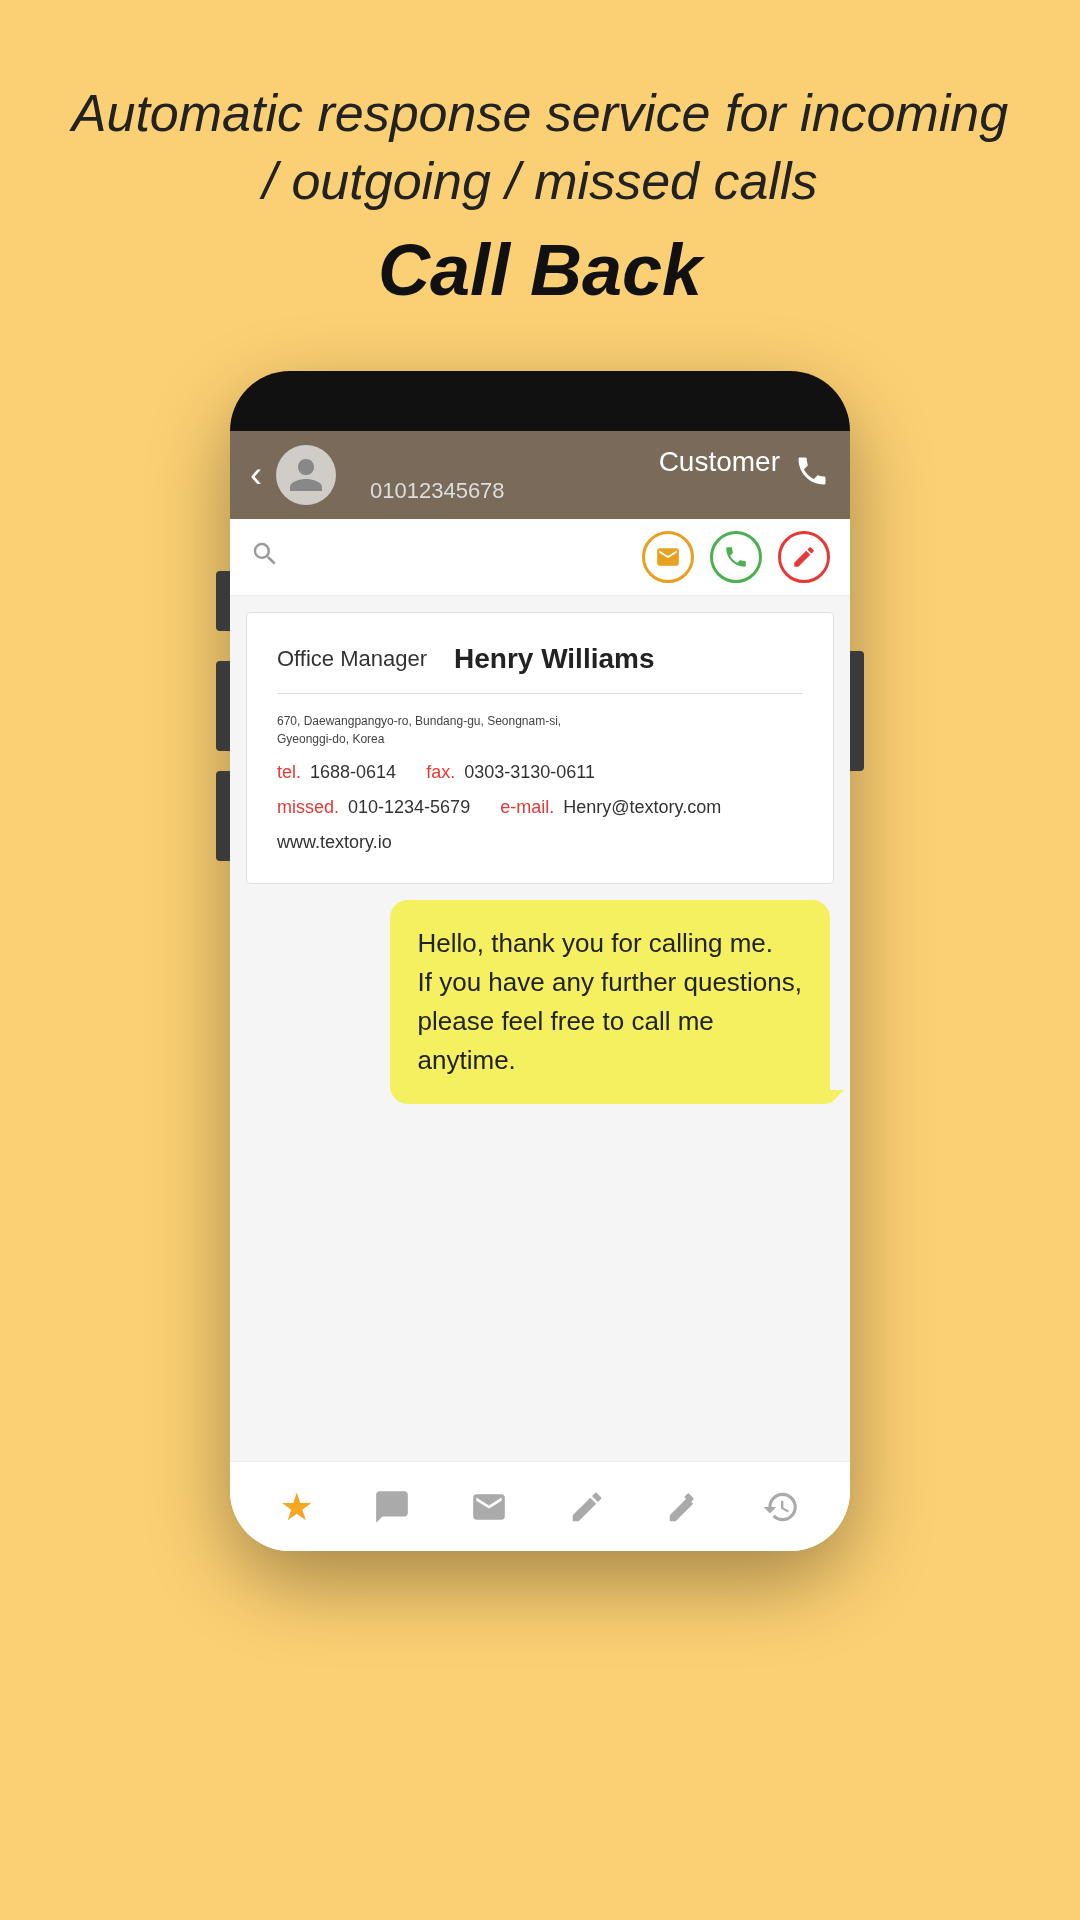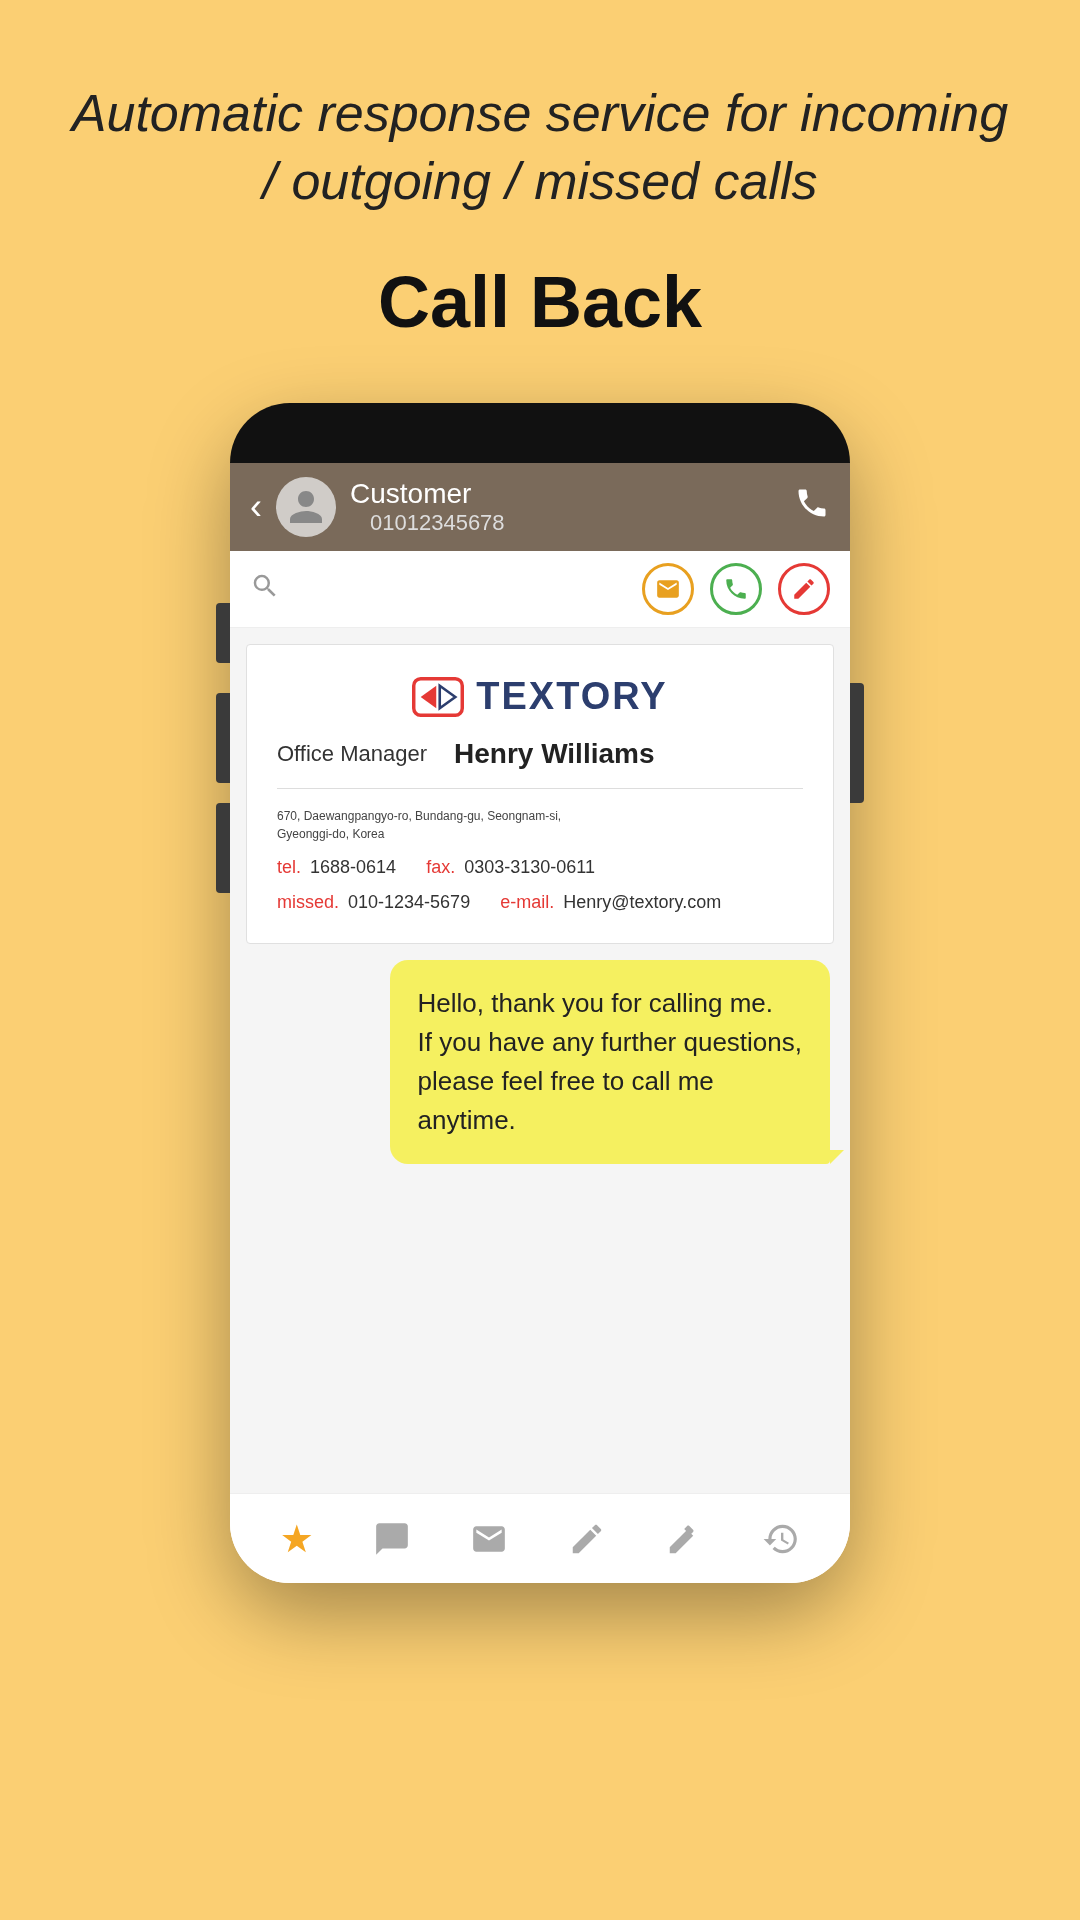--- a/index.html
+++ b/index.html
@@ -20,25 +20,26 @@
       text-align: center;
       font-size: 52px;
       color: #222;
       line-height: 1.3;
       padding: 0 60px;
       font-weight: 400;
       font-style: italic;
     }
 
     .call-back-title {
-      margin-top: 46px;
+      margin-top: 14px;
       font-size: 72px;
       font-weight: 800;
       color: #111;
       text-align: center;
+      font-style: italic;
     }
 
     
     .phone-frame {
       margin-top: 60px;
       width: 620px;
       height: 1180px;
       background: #2a2a2a;
       border-radius: 70px;
       position: relative;
@@ -121,20 +122,21 @@
     }
 
     .contact-info {
       flex: 1;
     }
 
     .contact-name {
       font-size: 28px;
       color: #fff;
       font-weight: 500;
+      text-align: right;
     }
 
     .contact-number {
       font-size: 22px;
       color: #ddd;
       margin-left: 20px;
     }
 
     .call-btn {
       color: #fff;
@@ -391,29 +393,20 @@
           <svg width="26" height="26" viewBox="0 0 24 24" fill="#E53935">
             <path d="M3 17.25V21h3.75L17.81 9.94l-3.75-3.75L3 17.25zM20.71 7.04c.39-.39.39-1.02 0-1.41l-2.34-2.34c-.39-.39-1.02-.39-1.41 0l-1.83 1.83 3.75 3.75 1.83-1.83z"></path>
           </svg>
         </div>
       </div>
     </div>
 
     <div class="messages-area">
 
       <div class="business-card">
-        <div class="biz-logo">
-
-          <svg class="biz-logo-icon" viewBox="0 0 60 46" xmlns="http://www.w3.org/2000/svg">
-            <rect x="2" y="2" width="56" height="42" rx="8" fill="none" stroke="#e53935" stroke-width="4"></rect>
-            <path d="M10 23 L28 10 L28 36 Z" fill="#e53935"></path>
-            <path d="M50 23 L32 10 L32 36 Z" fill="none" stroke="#2c3e6e" stroke-width="3"></path>
-          </svg>
-          <span class="biz-logo-text">TEXTORY</span>
-        </div>
 
         <div class="biz-person">
           <span class="biz-title">Office Manager</span>
           <span class="biz-name">Henry Williams</span>
         </div>
 
         <hr class="biz-divider">
 
         <div class="biz-address">
           <span>670, Daewangpangyo-ro, Bundang-gu, Seongnam-si,</span><br>
@@ -435,20 +428,21 @@
           <span>
             <span class="biz-label biz-red">missed.</span>
             <span class="biz-value">010-1234-5679</span>
           </span>
           <span>
             <span class="biz-label biz-red">e-mail.</span>
             <span class="biz-value">Henry@textory.com</span>
           </span>
         </div>
 
+        <div class="biz-website">www.textory.io</div>
       </div>
 
       <div class="chat-bubble-wrap">
         <div class="chat-bubble">
           Hello, thank you for calling me.<br>
           If you have any further questions,<br>
           please feel free to call me<br>
           anytime.
         </div>
       </div>

